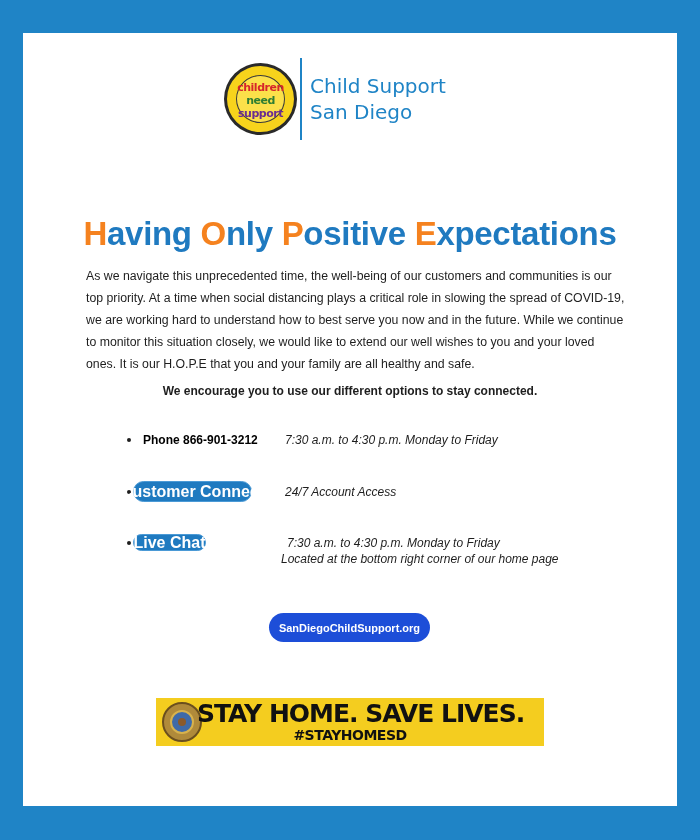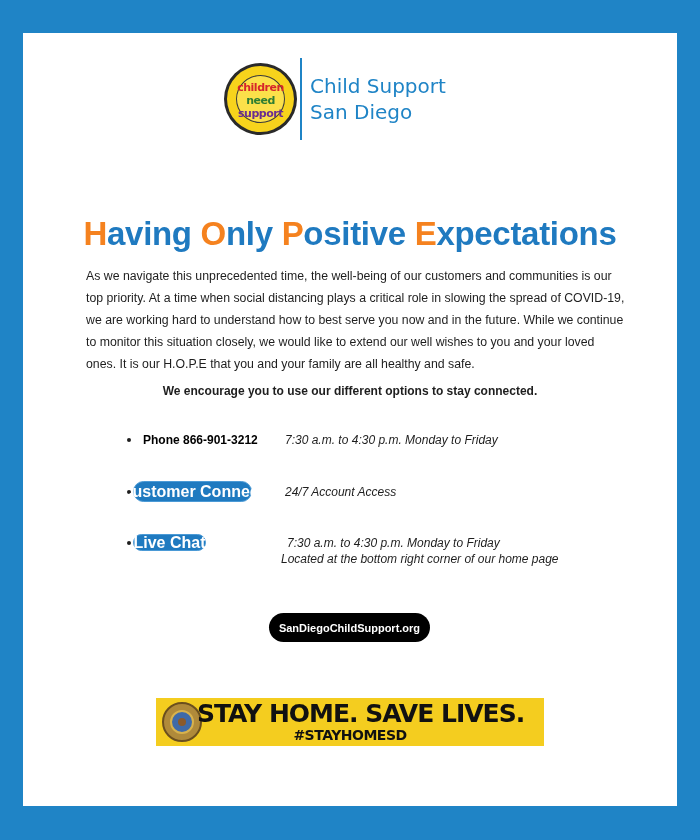--- a/index.html
+++ b/index.html
@@ -108,21 +108,21 @@
     border: 1px solid #4b9ad6;
     display: flex; align-items: center; justify-content: center;
     white-space: nowrap;
     cursor: pointer;
   }
   .site-btn {
     position: absolute;
     left: 246px; top: 580px;
     width: 161px; height: 29px;
     border-radius: 15px;
-    background: #000000;
+    background: #1d4ed8;
     color: #ffffff;
     font-size: 11px;
     font-weight: bold;
     display: flex; align-items: center; justify-content: center;
     cursor: pointer;
   }
   
   .banner {
     position: absolute;
     left: 133px; top: 665px;

